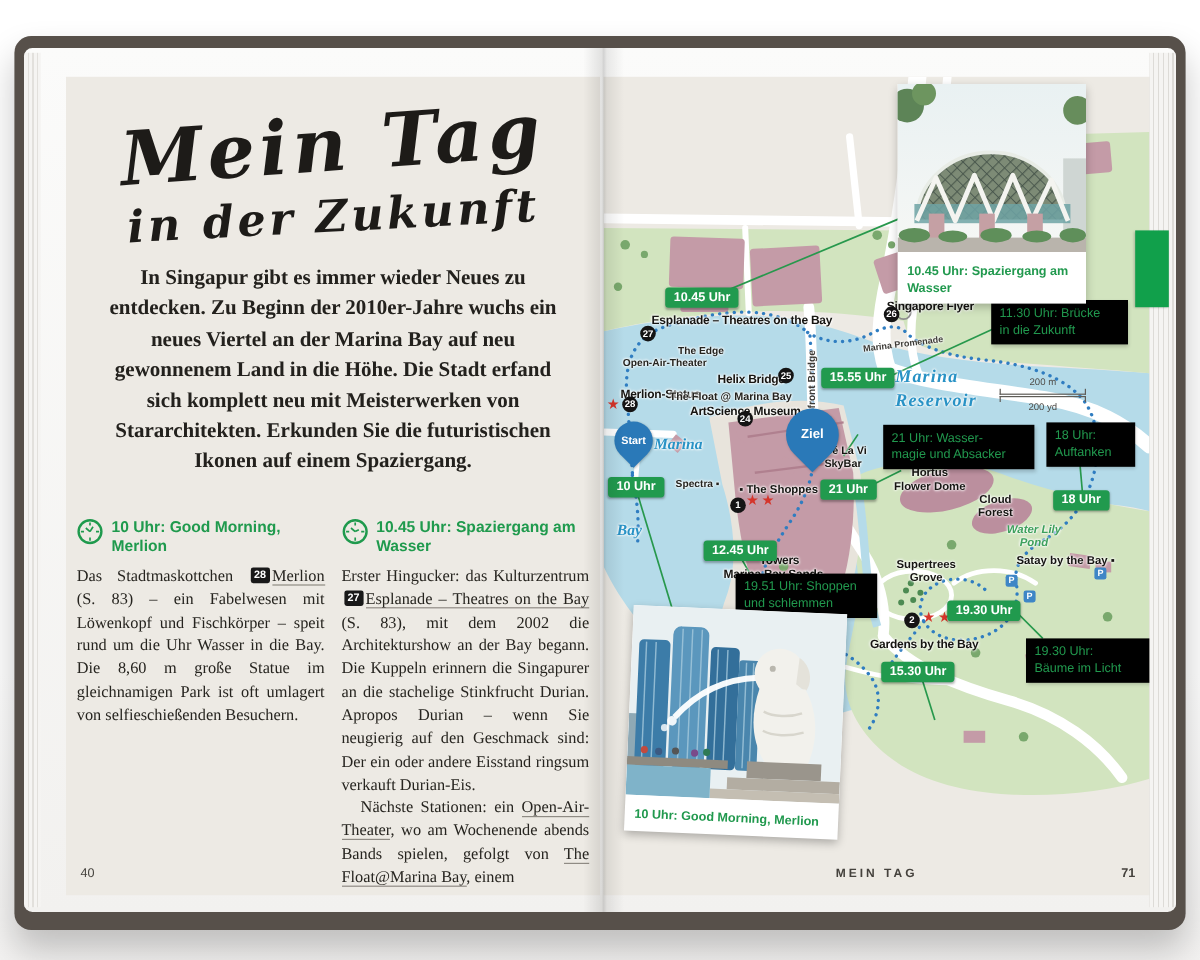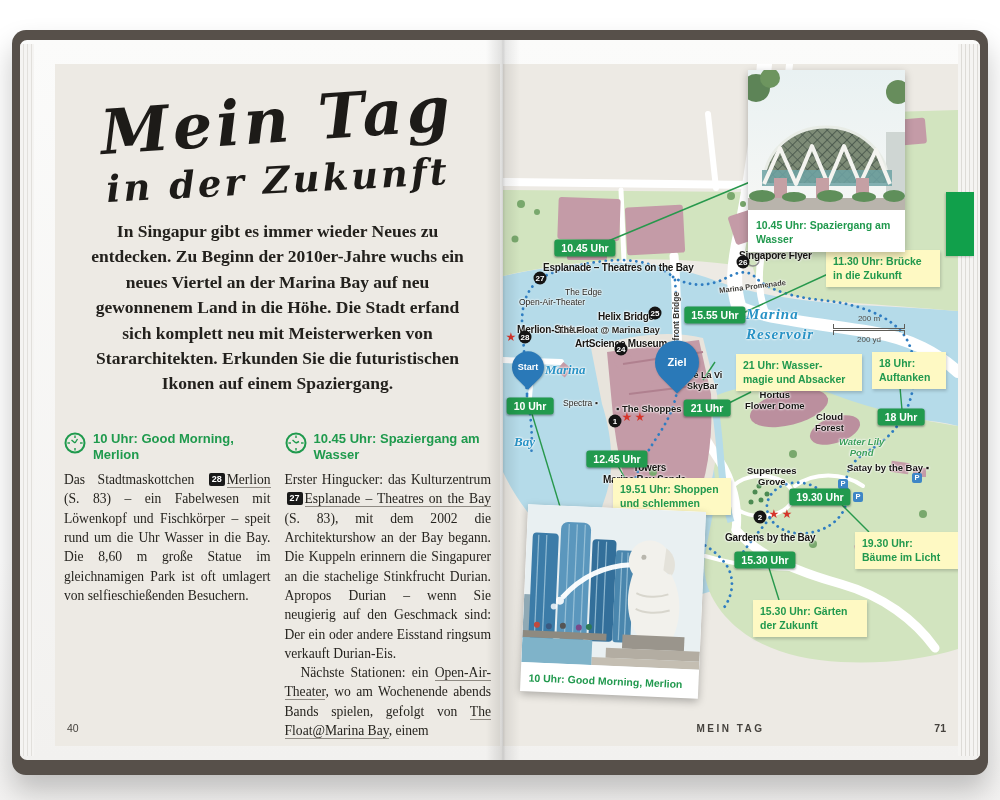--- a/index.html
+++ b/index.html
@@ -43,28 +43,28 @@
          font-size:10.5px;color:#45423d;}
   .pfoot .chap{flex:1;text-align:center;letter-spacing:2.5px;font-weight:bold;font-size:10px;}
   .pfoot .num{width:30px;}
   .pfoot .num.r{text-align:right;font-weight:bold;}
   
   .map-wrap{position:absolute;inset:0;overflow:hidden;}
   .map-svg{position:absolute;left:0;top:0;}
   .overlay{position:absolute;inset:0;}
   .pill{position:absolute;transform:translate(-50%,-50%);background:#219a4e;color:#fff;font-size:10.5px;
         font-weight:bold;padding:2px 7px 3px;border-radius:3px;white-space:nowrap;box-shadow:0 1px 2px rgba(0,0,0,.3);z-index:6;}
-  .callout{position:absolute;background:#fef9c3;color:#21994e;font-size:10.5px;font-weight:bold;line-height:1.3;
+  .callout{position:absolute;background:#000000;color:#21994e;font-size:10.5px;font-weight:normal;line-height:1.3;
            padding:5px 7px;white-space:pre-line;box-shadow:1px 2px 3px rgba(0,0,0,.18);z-index:6;}
   .mlabel{position:absolute;white-space:pre-line;z-index:4;
           text-shadow:0 0 2px #fff,0 0 2px #fff,0 0 3px rgba(255,255,255,.9);}
   .lb-bold{font-size:10px;font-weight:bold;color:#161512;letter-spacing:-0.2px;}
   .lb-bold-sm{font-size:9.5px;font-weight:bold;color:#161512;}
   .lb-bold-c{font-size:9.5px;font-weight:bold;color:#161512;text-align:center;line-height:1.15;}
-  .lb-small{font-size:8.5px;font-weight:normal;color:#24231f;}
+  .lb-small{font-size:8.5px;font-weight:bold;color:#24231f;}
   .lb-small2{font-size:9px;font-weight:bold;color:#24231f;}
   .lb-sm2{font-size:9px;font-weight:bold;color:#161512;line-height:1.2;}
   .lb-water{font-family:"Liberation Serif",serif;font-style:italic;font-weight:bold;font-size:13px;color:#2892c5;}
   .lb-water-lg{font-family:"Liberation Serif",serif;font-style:italic;font-weight:bold;font-size:15px;
                color:#2892c5;line-height:1.35;letter-spacing:1px;}
   .lb-pond{font-style:italic;font-weight:bold;font-size:9.5px;color:#3da05c;text-align:center;line-height:1.2;}
   .lb-road{font-size:7.5px;font-weight:bold;color:#3c3a36;transform:rotate(-7deg);}
   .lb-vert{font-size:8.5px;font-weight:bold;color:#3c3a36;transform:rotate(-90deg);transform-origin:0 0;}
   .bcirc{position:absolute;width:13px;height:13px;background:#141414;border-radius:50%;color:#fff;font-size:8px;
          font-weight:bold;line-height:13px;text-align:center;transform:translate(-50%,-50%);z-index:5;}
@@ -248,32 +248,30 @@
             </g>
           </svg>
 
           <div class="overlay">
               <div class="pill" style="left: 82px; top: 184px; position: absolute;">10.45 Uhr</div>
               <div class="pill" style="left: 212px; top: 251px; position: absolute;">15.55 Uhr</div>
               <div class="pill" style="left: 27px; top: 342px; position: absolute;">10 Uhr</div>
               <div class="pill" style="left: 204px; top: 344px; position: absolute;">21 Uhr</div>
               <div class="pill" style="left: 114px; top: 395px; position: absolute;">12.45 Uhr</div>
               <div class="pill" style="left: 398px; top: 353px; position: absolute;">18 Uhr</div>
-              <div class="pill" style="left: 317px; top: 433px; position: absolute;">19.30 Uhr</div>
+              <div class="pill" style="left: 317px; top: 445px; position: absolute;">19.30 Uhr</div>
               <div class="pill" style="left: 262px; top: 496px; position: absolute;">15.30 Uhr</div>
               <div class="callout" style="left: 323px; top: 186px; position: absolute; width: 100px;">11.30 Uhr: Brücke
 in die Zukunft</div>
               <div class="callout" style="left: 233px; top: 290px; position: absolute; width: 112px;">21 Uhr: Wasser-
 magie und Absacker</div>
               <div class="callout" style="left: 369px; top: 288px; position: absolute; width: 60px;">18 Uhr:
 Auftanken</div>
               <div class="callout" style="left: 352px; top: 468px; position: absolute; width: 90px;">19.30 Uhr:
 Bäume im Licht</div>
-              <div class="callout" style="left: 250px; top: 536px; position: absolute; width: 100px;">15.30 Uhr: Gärten
-der Zukunft</div>
               <div class="callout" style="left: 110px; top: 414px; position: absolute; width: 104px;">19.51 Uhr: Shoppen
 und schlemmen</div>
               <div class="mlabel lb-bold" style="left: 40px; top: 198px; position: absolute;">Esplanade – Theatres on the Bay</div>
               <div class="mlabel lb-bold" style="left: 236px; top: 186px; position: absolute;">Singapore Flyer</div>
               <div class="mlabel lb-bold" style="left: 95px; top: 247px; position: absolute;">Helix Bridge</div>
               <div class="mlabel lb-bold" style="left: 72px; top: 274px; position: absolute;">ArtScience Museum</div>
               <div class="mlabel lb-bold" style="left: 14px; top: 260px; position: absolute;">Merlion-Statue</div>
               <div class="mlabel lb-bold-sm" style="left: 113px; top: 339px; position: absolute;">▪ The Shoppes</div>
               <div class="mlabel lb-bold" style="left: 100px; top: 368px; position: absolute; margin-top: 42px;">Marina Bay Sands</div>
               <div class="mlabel lb-bold" style="left: 130px; top: 398px; position: absolute;">Towers</div>

